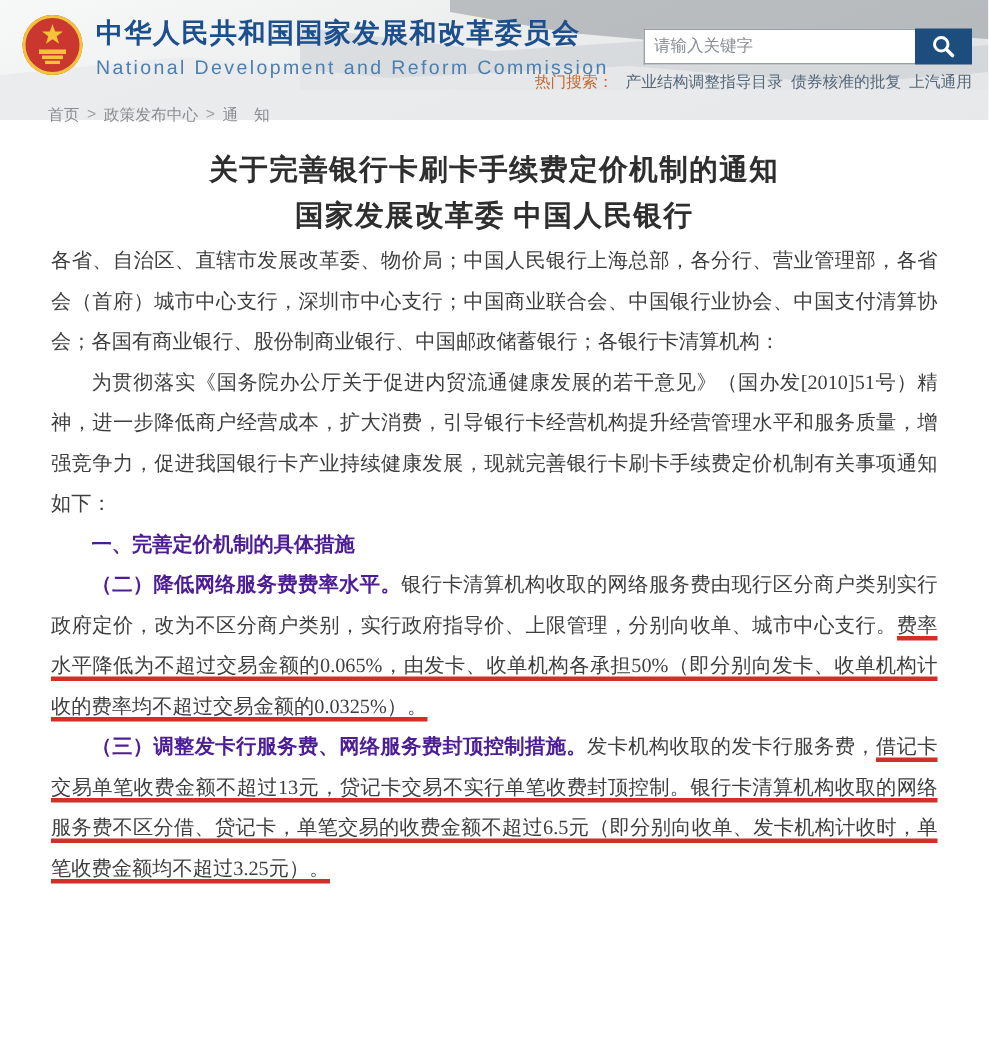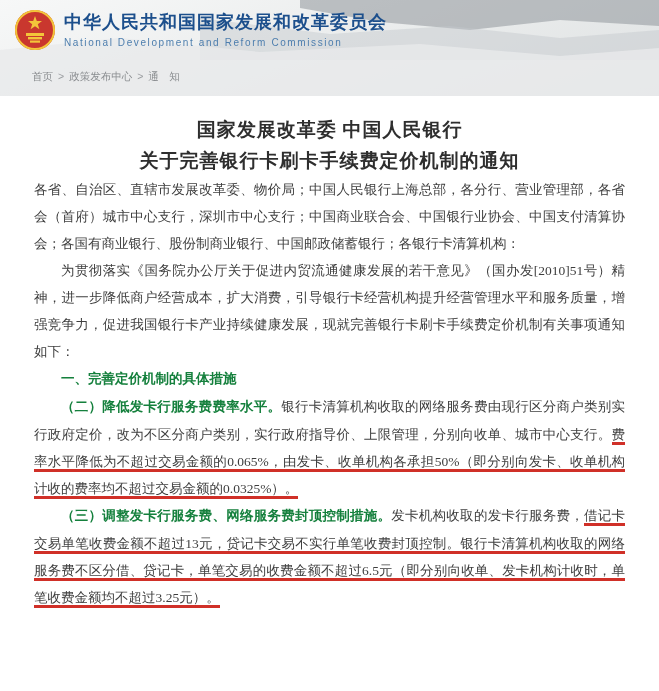--- a/index.html
+++ b/index.html
@@ -3,35 +3,35 @@
 <meta charset="utf-8">
 <style>
   html,body{margin:0;padding:0;}
   body{
     width:659px;height:691px;overflow:hidden;position:relative;
     background:#ffffff;
     font-family:"Liberation Sans","DejaVu Sans",sans-serif;
   }
   
   .banner-wrap{
-    position:relative;width:659px;height:96px;
+    position:relative;width:659px;height:80px;
     background:linear-gradient(160deg,#f7f8f8 0%,#eceeee 45%,#dfe2e3 100%);
     overflow:hidden;
   }
   .banner-wrap svg.ridges{position:absolute;top:0;left:0;}
   .emblem{
     position:absolute;left:14px;top:9px;width:42px;height:42px;
   }
   .org-names{position:absolute;left:64px;top:10px;}
   .org-cn{
     font-size:18px;font-weight:bold;color:#1c4f8c;letter-spacing:1px;
     font-family:"Liberation Serif","DejaVu Serif",serif;
   }
   .org-en{
-    font-size:10px;color:#4d7eae;letter-spacing:1.6px;margin-top:3px;
+    font-size:13px;color:#4d7eae;letter-spacing:1.6px;margin-top:3px;
   }
   .search-area{position:absolute;right:11px;top:19px;width:250px;}
   .search-row{display:flex;justify-content:flex-end;}
   .search-input{
     width:168px;height:22px;border:1px solid #9aa0a6;border-right:none;
     font-size:11px;padding:0 6px;color:#555;background:#fff;outline:none;
   }
   .search-input::placeholder{color:#8a8f94;}
   .search-btn{
     width:38px;height:24px;background:#1d4d7c;border:none;cursor:pointer;
@@ -62,21 +62,21 @@
   .doc-number{
     text-align:center;font-size:13px;color:#4a4a4a;margin-top:26px;
     margin-bottom:26px;font-family:"Liberation Serif","DejaVu Serif",serif;
   }
   .doc-body{
     font-size:13.5px;line-height:27px;color:#3e3e3e;text-align:justify;
     font-family:"Liberation Serif","DejaVu Serif",serif;
   }
   .doc-body p{margin:0;}
   .doc-body p.indent{text-indent:2em;}
-  .seg-bold{font-weight:bold;color:#15803d;font-family:Liberation Mono, monospace;}
+  .seg-bold{font-weight:bold;color:#4c1d95;}
   .seg-red{border-bottom:3px solid #d03028;}
 </style>
 </head>
 <body>
 
 <div class="banner-wrap">
   <svg class="ridges" width="659" height="96" viewBox="0 0 659 96">
     <polygon points="300,0 659,0 659,26 560,20 470,30 380,22 300,8" fill="#8f969b" opacity="0.55"></polygon>
     <polygon points="200,18 330,34 450,26 560,38 659,30 659,60 200,60" fill="#c3c8cb" opacity="0.45"></polygon>
     <polygon points="0,50 120,38 260,52 420,44 560,56 659,48 659,96 0,96" fill="#e8eaeb" opacity="0.8"></polygon>
@@ -89,33 +89,48 @@
     <rect x="12" y="24" width="18" height="3" fill="#f3c43a"></rect>
     <rect x="14" y="28" width="14" height="2.4" fill="#f3c43a"></rect>
     <rect x="16" y="31.5" width="10" height="2.2" fill="#f3c43a"></rect>
   </svg>
 
   <div class="org-names">
     <div class="org-cn">中华人民共和国国家发展和改革委员会</div>
     <div class="org-en">National Development and Reform Commission</div>
   </div>
 
+  <div class="search-area">
+    <div class="search-row">
+      <input class="search-input" type="text" placeholder="请输入关键字" style="">
+      <button class="search-btn">
+        <svg width="16" height="16" viewBox="0 0 16 16">
+          <circle cx="6.5" cy="6.5" r="4.5" fill="none" stroke="#ffffff" stroke-width="2"></circle>
+          <line x1="10" y1="10" x2="14" y2="14" stroke="#ffffff" stroke-width="2.4" stroke-linecap="round"></line>
+        </svg>
+      </button>
+    </div>
+    <div class="hot-row">
+      <span class="hot-label">热门搜索：</span>
+      <span id="hot-links"><span class="hot-link">产业结构调整指导目录</span> <span class="hot-link">债券核准的批复</span> <span class="hot-link">上汽通用</span></span>
+    </div>
+  </div>
 </div>
 
 <div class="breadcrumb" id="breadcrumb">
     <span class="crumb">首页</span>
     <span class="crumb-sep">&gt;</span>
     <span class="crumb">政策发布中心</span>
     <span class="crumb-sep">&gt;</span>
     <span class="crumb">通　知</span>
   </div>
 
 <div class="doc">
+  <div class="doc-title">关于完善银行卡刷卡手续费定价机制的通知</div>
   <div class="doc-title">国家发展改革委 中国人民银行</div>
-  <div class="doc-title">关于完善银行卡刷卡手续费定价机制的通知</div>
   <div class="doc-body" id="doc-body">
       <p><span class="">各省、自治区、直辖市发展改革委、物价局；中国人民银行上海总部，各分行、营业管理部，各省会（首府）城市中心支行，深圳市中心支行；中国商业联合会、中国银行业协会、中国支付清算协会；各国有商业银行、股份制商业银行、中国邮政储蓄银行；各银行卡清算机构：</span></p>
       <p class="indent"><span class="">为贯彻落实《国务院办公厅关于促进内贸流通健康发展的若干意见》（国办发[2010]51号）精神，进一步降低商户经营成本，扩大消费，引导银行卡经营机构提升经营管理水平和服务质量，增强竞争力，促进我国银行卡产业持续健康发展，现就完善银行卡刷卡手续费定价机制有关事项通知如下：</span></p>
       <p class="indent"><span class="seg-bold ">一、完善定价机制的具体措施</span></p>
-      <p class="indent"><span class="seg-bold ">（二）降低发卡行服务费费率水平。</span><span class="">银行卡清算机构收取的网络服务费由现行区分商户类别实行政府定价，改为不区分商户类别，实行政府指导价、上限管理，分别向收单、城市中心支行。</span><span class="seg-red">费率水平降低为不超过交易金额的0.065%，由发卡、收单机构各承担50%（即分别向发卡、收单机构计收的费率均不超过交易金额的0.0325%）。</span></p>
+      <p class="indent"><span class="seg-bold ">（二）降低网络服务费费率水平。</span><span class="">银行卡清算机构收取的网络服务费由现行区分商户类别实行政府定价，改为不区分商户类别，实行政府指导价、上限管理，分别向收单、城市中心支行。</span><span class="seg-red">费率水平降低为不超过交易金额的0.065%，由发卡、收单机构各承担50%（即分别向发卡、收单机构计收的费率均不超过交易金额的0.0325%）。</span></p>
       <p class="indent"><span class="seg-bold ">（三）调整发卡行服务费、网络服务费封顶控制措施。</span><span class="">发卡机构收取的发卡行服务费，</span><span class="seg-red">借记卡交易单笔收费金额不超过13元，贷记卡交易不实行单笔收费封顶控制。银行卡清算机构收取的网络服务费不区分借、贷记卡，单笔交易的收费金额不超过6.5元（即分别向收单、发卡机构计收时，单笔收费金额均不超过3.25元）。</span></p>
     </div>
 </div>
 
 </body></html>

